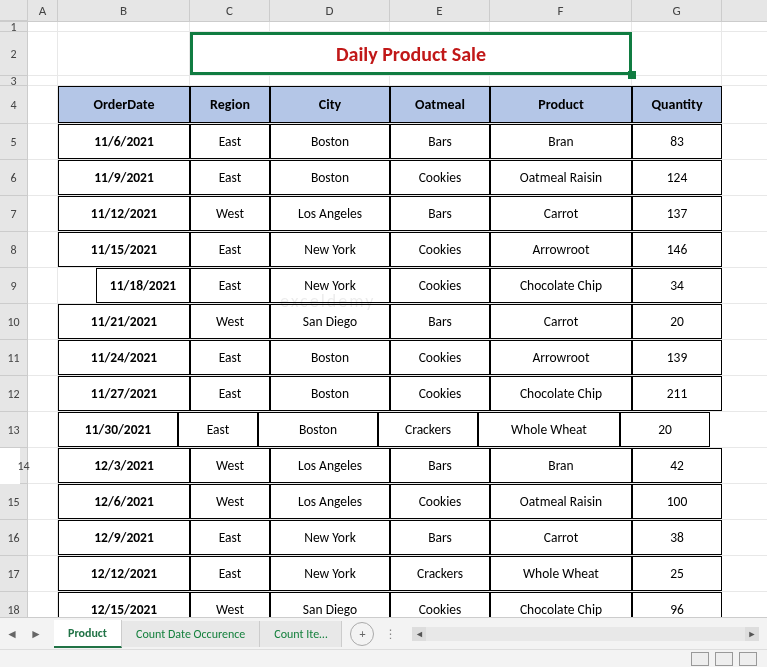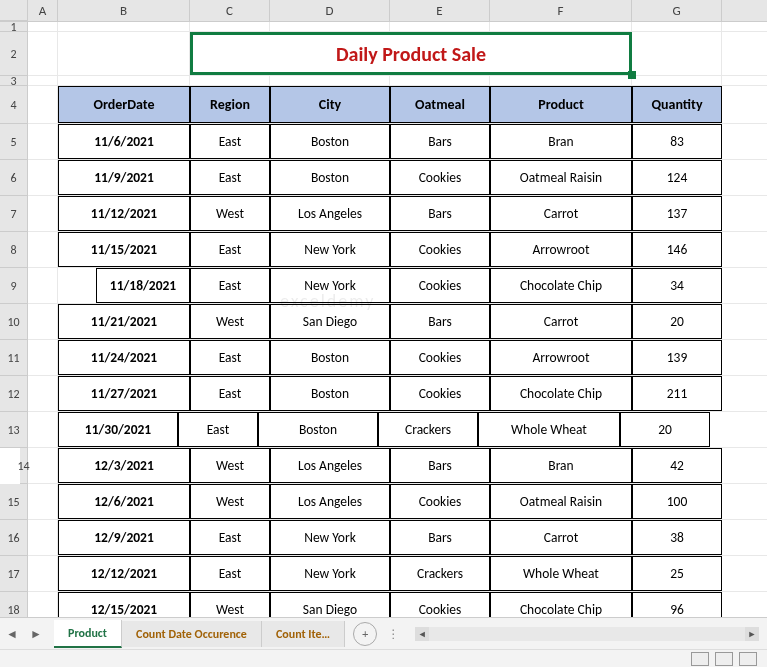--- a/index.html
+++ b/index.html
@@ -135,23 +135,22 @@
   align-items: center;
   justify-content: center;
   color: #666;
   margin: 0 2px;
   cursor: pointer;
 }
 .sheet-tab {
   padding: 6px 14px;
   border-right: 1px solid #ccc;
   background: #e8e8e8;
-  color: #a16207;
+  color: #15803d;
   cursor: pointer;
-  font-weight: bold;
 }
 .sheet-tab.active {
   background: #fff;
   color: #217346;
   font-weight: bold;
   border-bottom: 2px solid #217346;
 }
 .new-sheet {
   width: 24px;
   height: 24px;

